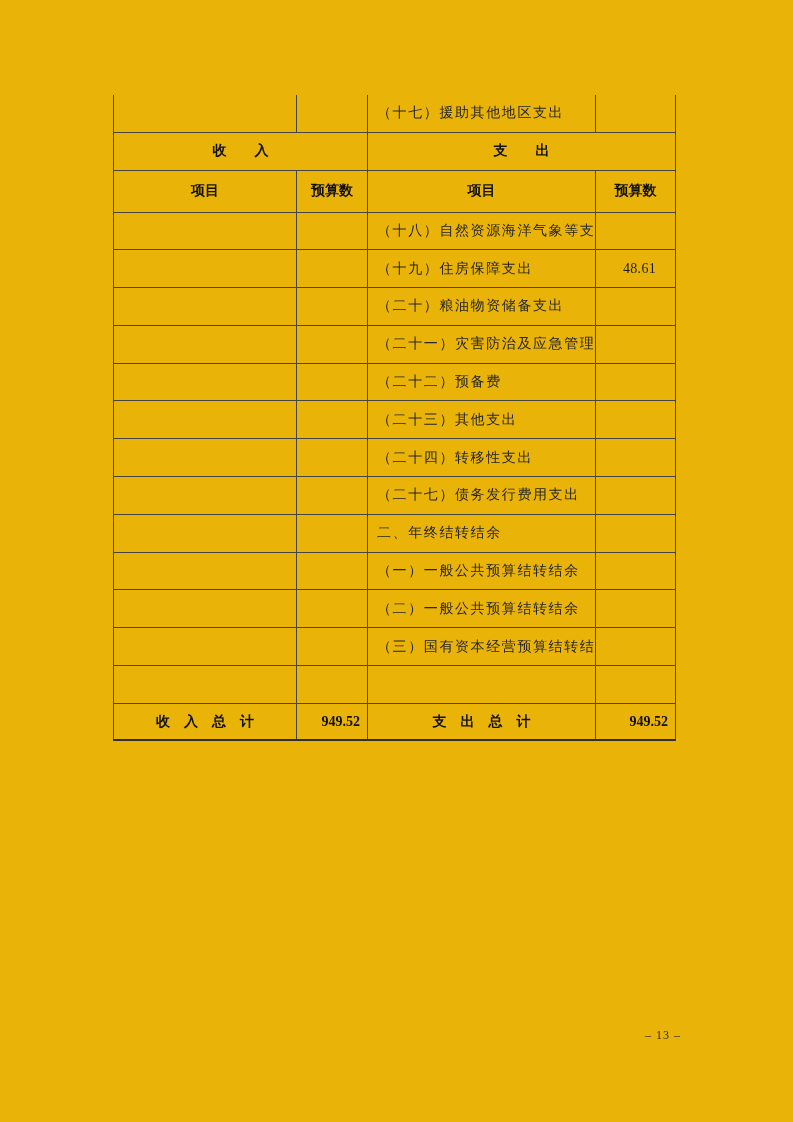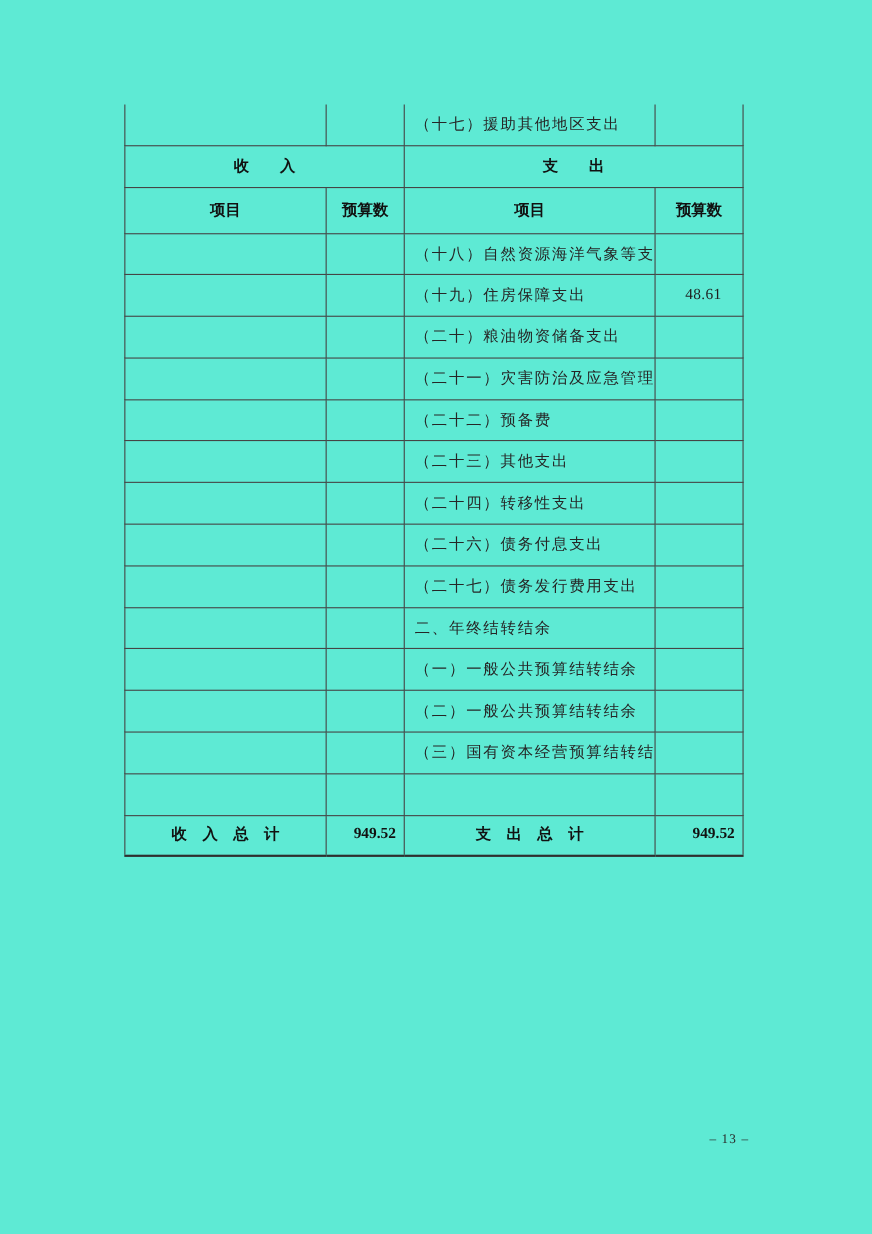--- a/index.html
+++ b/index.html
@@ -7,21 +7,21 @@
   body {
     width: 793px;
     height: 1122px;
     position: relative;
     font-family: "Liberation Serif", "DejaVu Serif", serif;
     color: #1f1f1f;
   }
   .page {
     position: absolute;
     inset: 0;
-    background: #5eead4;
+    background: #eab308;
     font-family: Liberation Serif, serif;
   }
   table.budget-table {
     position: absolute;
     left: 113px;
     top: 95px;
     width: 562px;
     border-collapse: collapse;
     table-layout: fixed;
   }
@@ -161,26 +161,20 @@
     </tr>
     <tr class="r-body">
       <td class="item-cell"></td>
       <td class="num-cell"></td>
       <td class="item-cell">（二十四）转移性支出</td>
       <td class="num-cell"></td>
     </tr>
     <tr class="r-body">
       <td class="item-cell"></td>
       <td class="num-cell"></td>
-      <td class="item-cell">（二十六）债务付息支出</td>
-      <td class="num-cell"></td>
-    </tr>
-    <tr class="r-body">
-      <td class="item-cell"></td>
-      <td class="num-cell"></td>
       <td class="item-cell">（二十七）债务发行费用支出</td>
       <td class="num-cell"></td>
     </tr>
     <tr class="r-body">
       <td class="item-cell"></td>
       <td class="num-cell"></td>
       <td class="item-cell">二、年终结转结余</td>
       <td class="num-cell"></td>
     </tr>
     <tr class="r-body">

